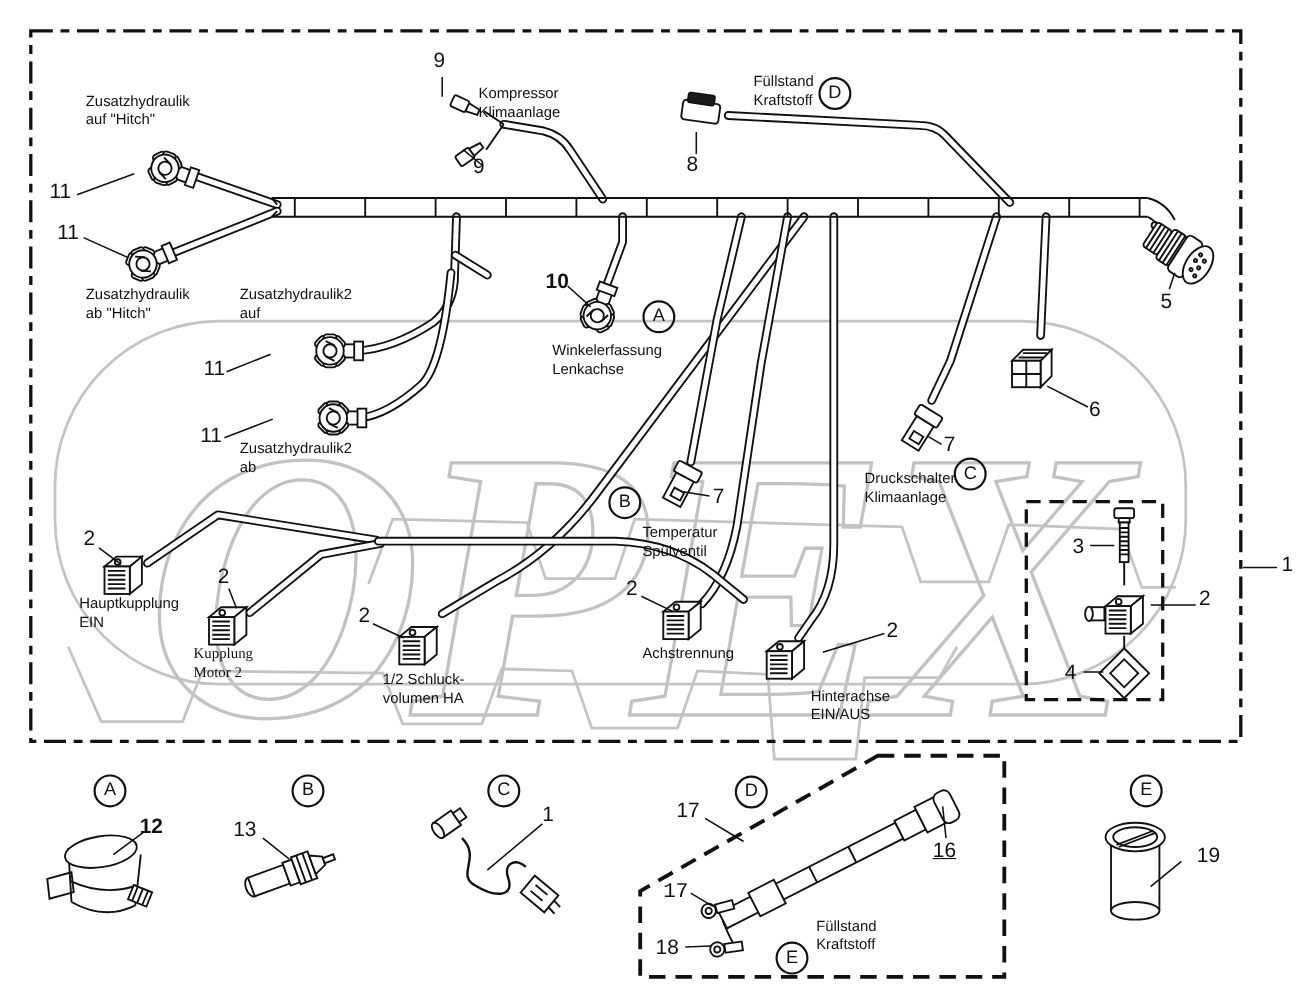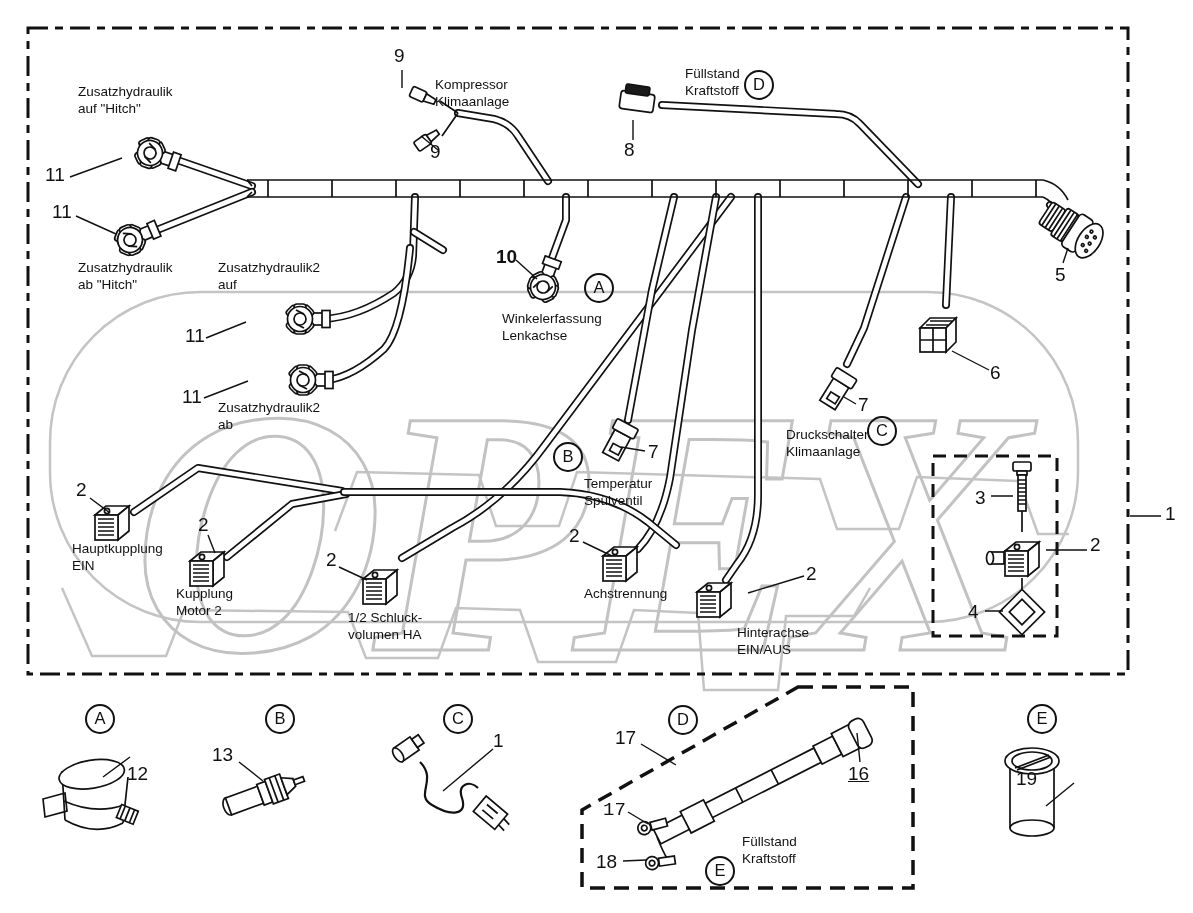--- a/index.html
+++ b/index.html
@@ -256,21 +256,21 @@
   <div class="lbl" style="left:685px;top:65px;">Füllstand
 Kraftstoff</div>
   <div class="lbl" style="left:502px;top:310px;">Winkelerfassung
 Lenkachse</div>
   <div class="lbl" style="left:786px;top:426px;">Druckschalter
 Klimaanlage</div>
   <div class="lbl" style="left:568px;top:475px;margin-left:16px;">Temperatur
 Spülventil</div>
   <div class="lbl" style="left:72px;top:540px;">Hauptkupplung
 EIN</div>
-  <div class="lbl" style="left:176px;top:585px;">Kupplung
+  <div class="lbl" style="left:176px;top:585px;font-family:Liberation Serif, serif;">Kupplung
 Motor 2</div>
   <div class="lbl" style="left:348px;top:609px;">1/2 Schluck-
 volumen HA</div>
   <div class="lbl" style="left:584px;top:585px;">Achstrennung</div>
   <div class="lbl" style="left:737px;top:624px;">Hinterachse
 EIN/AUS</div>
   <div class="lbl" style="left:742px;top:833px;">Füllstand
 Kraftstoff</div>
 
   <div class="num" style="left:394px;top:46px;">9</div>
@@ -287,28 +287,28 @@
   <div class="num" style="left:648px;top:442px;">7</div>
   <div class="num" style="left:76px;top:480px;">2</div>
   <div class="num" style="left:198px;top:515px;">2</div>
   <div class="num" style="left:326px;top:550px;">2</div>
   <div class="num" style="left:569px;top:526px;">2</div>
   <div class="num" style="left:806px;top:564px;">2</div>
   <div class="num" style="left:975px;top:488px;">3</div>
   <div class="num" style="left:1090px;top:535px;">2</div>
   <div class="num" style="left:968px;top:602px;">4</div>
   <div class="num" style="left:1165px;top:504px;">1</div>
-  <div class="num" style="left:127px;top:764px;">12</div>
+  <div class="num" style="left:127px;top:742px;font-weight:bold;">12</div>
   <div class="num" style="left:212px;top:745px;">13</div>
   <div class="num" style="left:493px;top:731px;">1</div>
   <div class="num" style="left:615px;top:728px;">17</div>
   <div class="num" style="left:848px;top:764px;text-decoration:underline;">16</div>
   <div class="num" style="left:603px;top:800px;font-family:Liberation Mono, monospace;">17</div>
   <div class="num" style="left:596px;top:852px;">18</div>
-  <div class="num" style="left:1016px;top:769px;">19</div>
+  <div class="num" style="left:1088px;top:769px;">19</div>
 
   <div class="circ" style="left:744px;top:70px;">D</div>
   <div class="circ" style="left:584px;top:273px;">A</div>
   <div class="circ" style="left:553px;top:442px;">B</div>
   <div class="circ" style="left:867px;top:416px;">C</div>
   <div class="circ" style="left:85px;top:704px;">A</div>
   <div class="circ" style="left:265px;top:704px;">B</div>
   <div class="circ" style="left:443px;top:704px;">C</div>
   <div class="circ" style="left:668px;top:705px;">D</div>
   <div class="circ" style="left:705px;top:856px;">E</div>

